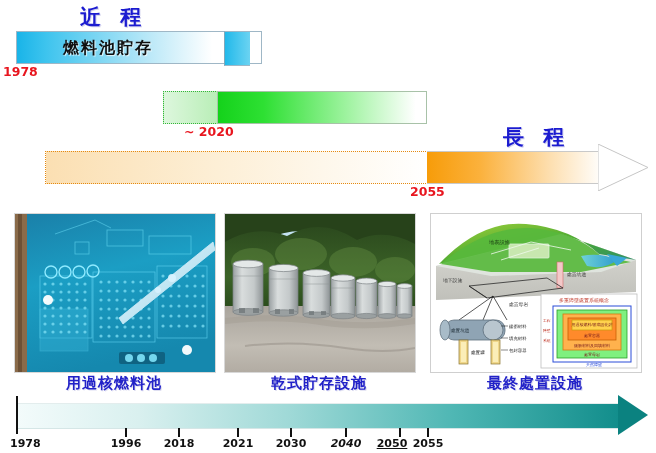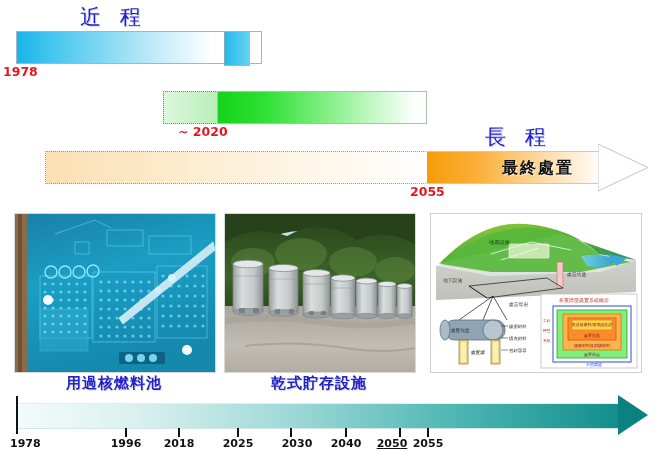--- a/index.html
+++ b/index.html
@@ -8,21 +8,21 @@
     background:#ffffff;
     font-family:"DejaVu Sans","Liberation Sans",sans-serif;
     position:relative;overflow:hidden;
   }
   .stage{position:absolute;left:0;top:0;width:656px;height:453px;}
 
   
   .phase-title{
     position:absolute;
     color:#1b1bd0;
-    font-weight:normal;
+    font-weight:bold;
     font-size:21px;
     letter-spacing:6px;
     text-shadow:1px 1px 0 rgba(120,120,200,.35);
     white-space:nowrap;
   }
 
   
   .year-mark{
     position:absolute;
     color:#e8161f;
@@ -125,35 +125,35 @@
 </style>
 </head>
 <body>
 
 <div class="stage">
 
   <div class="phase-title" style="left:80px;top:3px;">近 程</div>
 
   <div class="bar" id="bar-short"></div>
   <div id="bar-short-cap"></div>
+  <div class="bar-label" style="left:63px;top:38px;">燃料池貯存</div>
   <div class="year-mark" style="left:3px;top:64px;">1978</div>
 
 
   <div class="bar" id="bar-mid-dash"></div>
   <div class="bar" id="bar-mid"></div>
-  <div class="year-mark" style="left:178px;top:124px;">~ 2020</div>
-
-  <div class="phase-title" style="left:485px;top:123px;">長 程</div>
+  <div class="year-mark" style="left:184px;top:124px;">~ 2020</div>
+
+  <div class="phase-title" style="left:503px;top:123px;">長 程</div>
 
   <div class="bar" id="bar-long-dash"></div>
   <div class="bar" id="bar-long"></div>
   <svg style="position:absolute;left:598px;top:144px;" width="50" height="47">
     <polygon points="0,0 0,47 50,23.5" fill="#ffffff" stroke="#c6c6c6" stroke-width="1"></polygon>
   </svg>
-  <div class="bar-label" style="left:502px;top:158px;">最終處置</div>
   <div class="year-mark" style="left:410px;top:184px;">2055</div>
 
   <div class="photo" id="photo-pool">
     <svg width="200" height="158" viewBox="0 0 200 158">
       <defs>
         <linearGradient id="poolwater" x1="0" y1="0" x2="0.3" y2="1">
           <stop offset="0%" stop-color="#1a7fa8"></stop>
           <stop offset="45%" stop-color="#1b9ec4"></stop>
           <stop offset="100%" stop-color="#1588ae"></stop>
         </linearGradient>
@@ -521,35 +521,36 @@
           <text x="112" y="108">工程</text>
           <text x="112" y="118">障壁</text>
           <text x="112" y="128">系統</text>
         </g>
       </g>
     </svg>
   </div>
 
   <div class="caption" id="cap-pool">用過核燃料池</div>
   <div class="caption" id="cap-cask">乾式貯存設施</div>
+  <div class="caption" id="cap-disposal">最終處置設施</div>
 
   <div id="timeline-axis"></div>
   <div id="timeline-bar"></div>
   <div id="timeline-head"></div>
 
   <div class="tick" style="left:125px;"></div>
   <div class="tick" style="left:178px;"></div>
   <div class="tick" style="left:237px;"></div>
   <div class="tick" style="left:290px;"></div>
   <div class="tick" style="left:345px;"></div>
   <div class="tick" style="left:399px;"></div>
   <div class="tick" style="left:427px;"></div>
 
   <div class="tick-label" id="tick-label-1978">1978</div>
   <div class="tick-label" style="left:126px;">1996</div>
   <div class="tick-label" style="left:179px;">2018</div>
-  <div class="tick-label" style="left:238px;">2025</div>
-  <div class="tick-label" style="left:291px;margin-left:6px;">2030</div>
-  <div class="tick-label" style="left:346px;">2040</div>
+  <div class="tick-label" style="left:238px;">2021</div>
+  <div class="tick-label" style="left:291px;">2030</div>
+  <div class="tick-label" style="left:346px;font-style:italic;">2040</div>
   <div class="tick-label" style="left:392px;text-decoration:underline;">2050</div>
   <div class="tick-label" style="left:428px;">2055</div>
 
 </div>
 
 </body></html>

